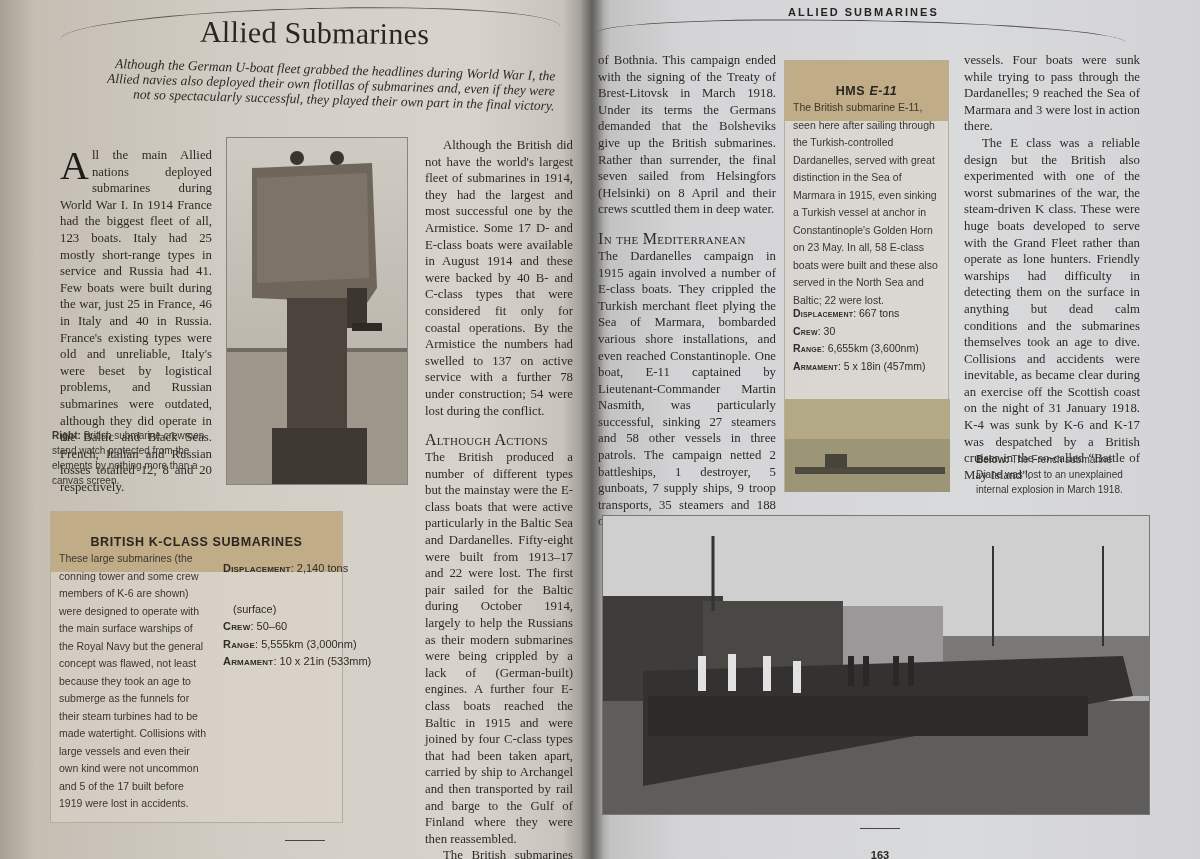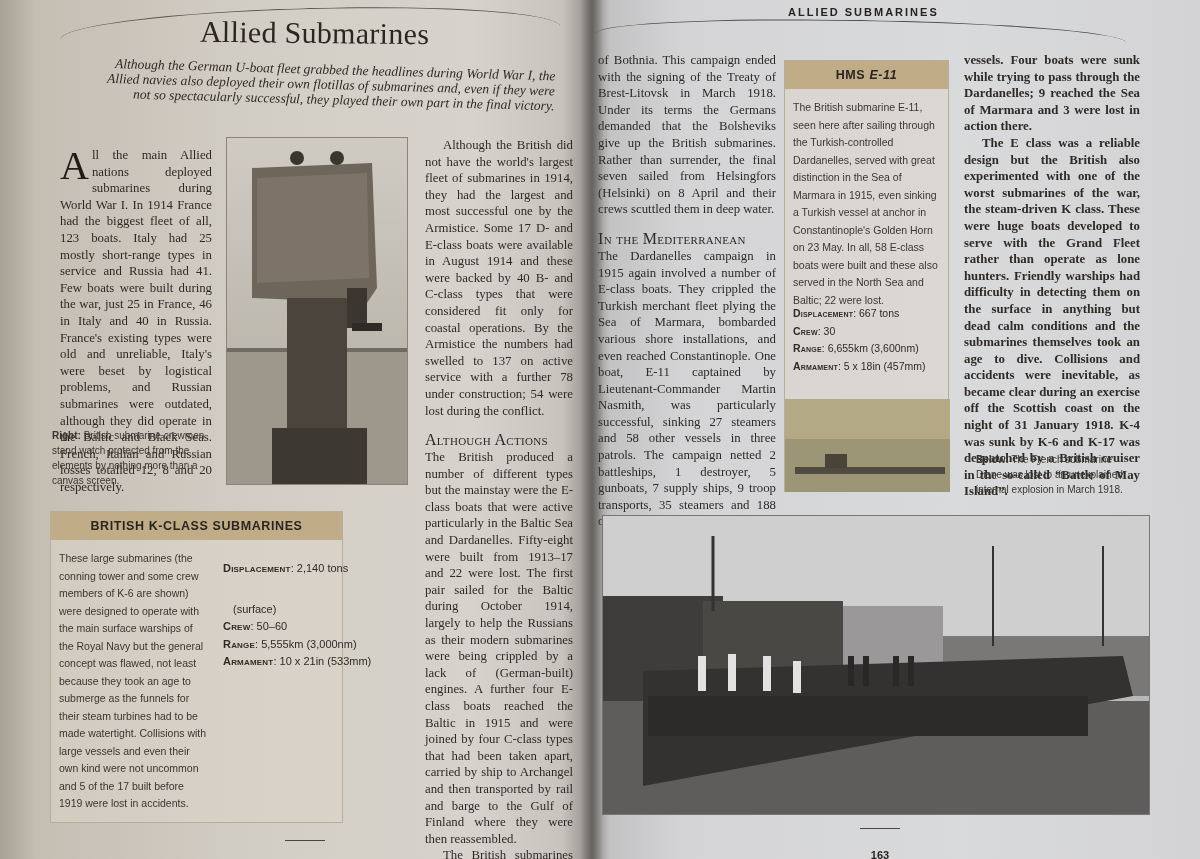--- a/index.html
+++ b/index.html
@@ -29,21 +29,21 @@
   .subhead { font-variant: small-caps; font-size: 16px; letter-spacing: 0.3px; line-height: 18px; margin-top: 12px; color: #2c2824; }
 
   .caption { position: absolute; font-family: "Liberation Sans", sans-serif; font-size: 10px; line-height: 15px; color: #3a3630; }
   .caption b { font-weight: bold; }
 
   .photo { position: absolute; overflow: hidden; }
 
   
   .box { position: absolute; border: 1px solid #b8ad98; background: rgba(220,214,203,0.55); }
   .box-head { background: #c0ad87; font-family: "Liberation Sans", sans-serif; font-weight: bold;
-    font-size: 12.5px; letter-spacing: 0.6px; text-align: center; color: #2a2520; padding: 7px 0; }
+    font-size: 12.5px; letter-spacing: 0.6px; text-align: center; color: #2a2520; padding: 23px 0; }
   .box-text { font-family: "Liberation Sans", sans-serif; font-size: 10.5px; line-height: 17.5px; color: #3a3630; }
   .spec { font-family: "Liberation Sans", sans-serif; font-size: 11px; line-height: 17.5px; color: #2f2b27; }
   .spec .k { font-variant: small-caps; font-weight: bold; letter-spacing: 0.2px; }
   .spec .cont { padding-left: 10px; margin-top: 23px; }
 
   .running-head { position: absolute; left: 788px; top: 6px; font-family: "Liberation Sans", sans-serif;
     font-weight: bold; font-size: 11px; letter-spacing: 2px; color: #262322; }
   .rule-top-right { position: absolute; left: 596px; top: 20px; width: 530px; height: 20px;
     border-top: 1px solid #4d4c4c; border-radius: 50% 50% 0 0 / 18px 18px 0 0; transform: rotate(1deg); }
 
@@ -134,21 +134,21 @@
     <div class="photo" style="left:0; top:338px; width:165px; height:93px;">
       <svg width="165" height="93" viewBox="0 0 165 93">
         <rect width="165" height="40" fill="#b4a985"></rect>
         <rect y="40" width="165" height="53" fill="#9c9576"></rect>
         <rect x="10" y="68" width="150" height="7" fill="#4f4b40"></rect>
         <rect x="40" y="55" width="22" height="14" fill="#48443a"></rect>
       </svg>
     </div>
   </div>
 
-  <div class="col" style="left:372px; top:52px; width:176px;font-weight:bold;">
+  <div class="col" style="left:372px; top:52px; width:176px;">
     <p>vessels. Four boats were sunk while trying to pass through the Dardanelles; 9 reached the Sea of Marmara and 3 were lost in action there.</p>
     <p class="indent">The E class was a reliable design but the British also experimented with one of the worst submarines of the war, the steam-driven K class. These were huge boats developed to serve with the Grand Fleet rather than operate as lone hunters. Friendly warships had difficulty in detecting them on the surface in anything but dead calm conditions and the submarines themselves took an age to dive. Collisions and accidents were inevitable, as became clear during an exercise off the Scottish coast on the night of 31 January 1918. K-4 was sunk by K-6 and K-17 was despatched by a British cruiser in the so-called “Battle of May Island”.</p>
   </div>
 
   <div class="caption" style="left:384px; top:452px; width:160px;">
     <b>Below:</b><span> The French submarine Diane was lost to an unexplained internal explosion in March 1918.</span>
   </div>
 
   <div class="photo" style="left:10px; top:515px; width:548px; height:300px; border:1px solid #777;">
     <svg width="548" height="300" viewBox="0 0 548 300">

